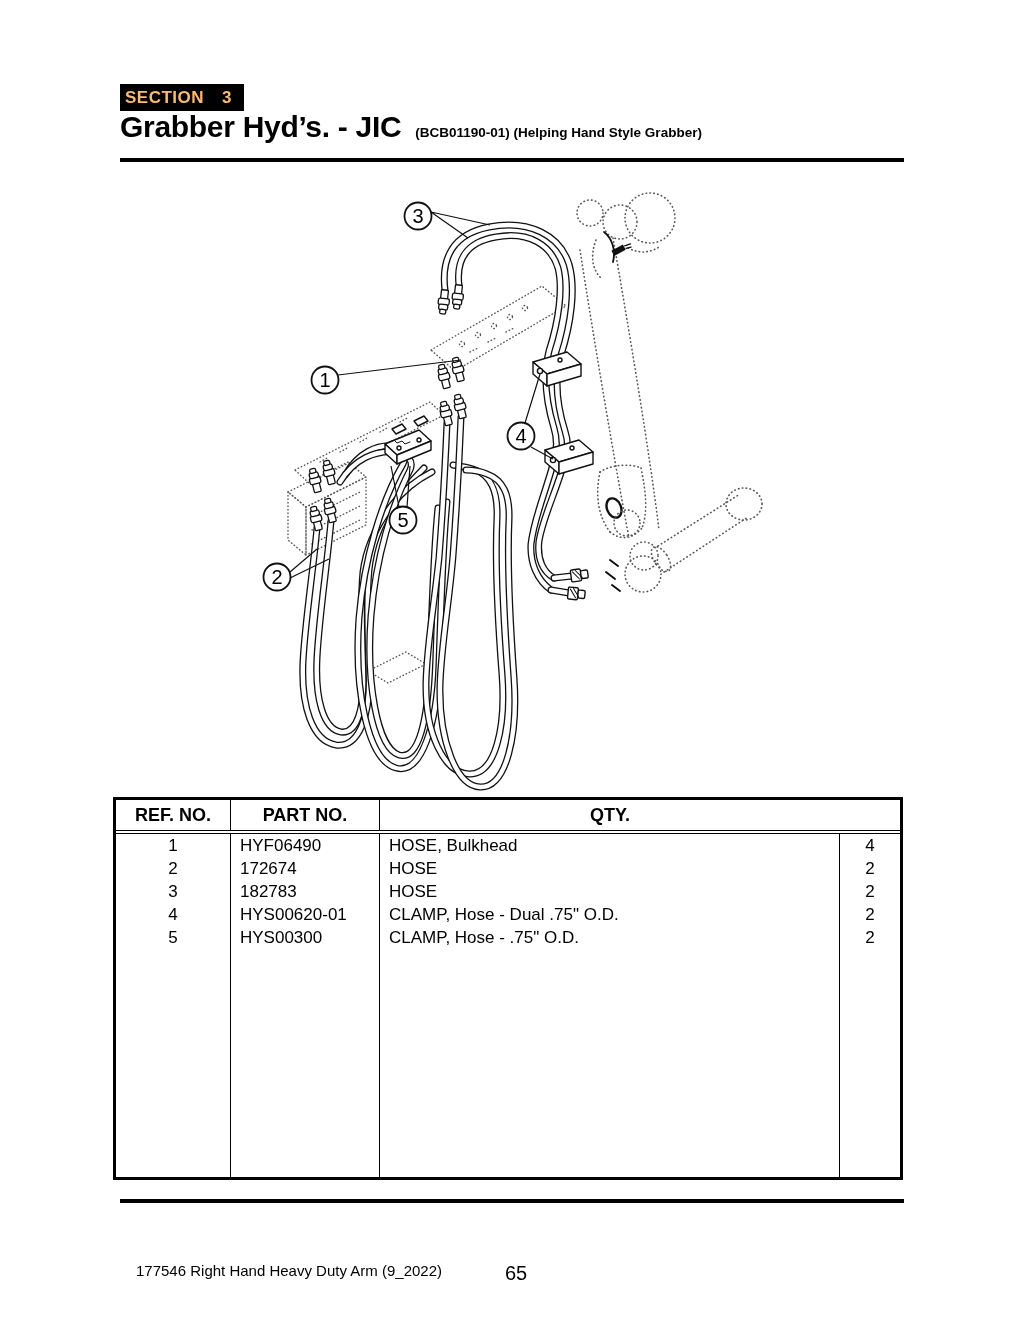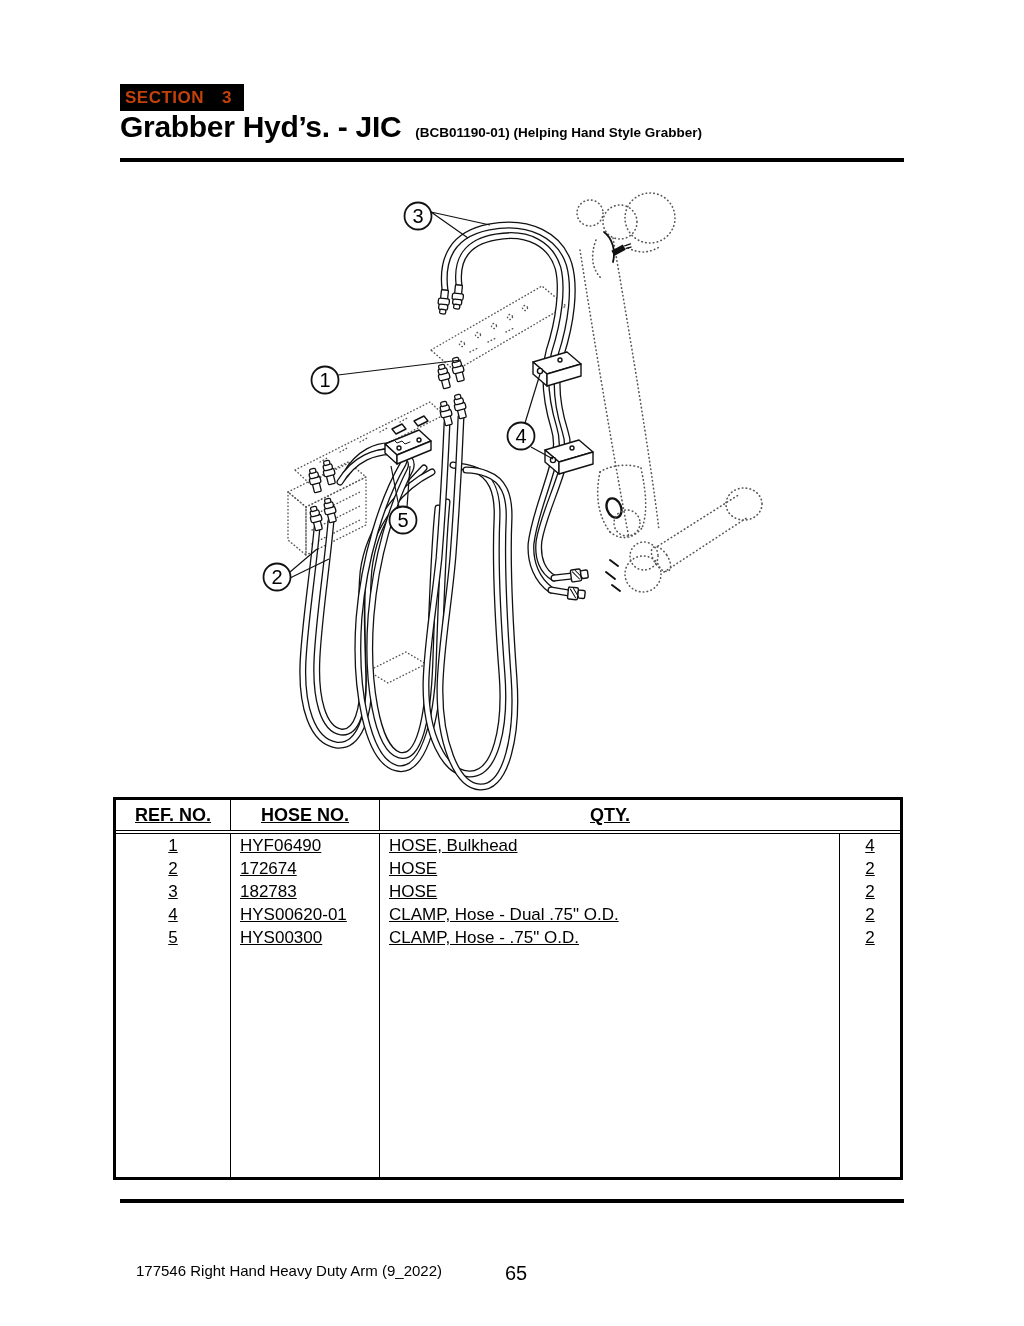--- a/index.html
+++ b/index.html
@@ -1,34 +1,34 @@
 <!DOCTYPE html>
 <html><head>
 <meta charset="utf-8">
 <style>
   html,body{margin:0;padding:0;background:#fff;}
   body{width:1024px;height:1326px;position:relative;overflow:hidden;
        font-family:"Liberation Sans","DejaVu Sans",sans-serif;color:#000;}
   .abs{position:absolute;}
 
   
-  .section-box{left:120px;top:84px;width:124px;height:27px;background:#000;color:#c2410c;
+  .section-box{left:120px;top:84px;width:124px;height:27px;background:#000;color:#fdba74;
     display:flex;align-items:center;justify-content:space-between;
     padding:0 12px 0 5px;box-sizing:border-box;
     font-weight:bold;font-size:17px;letter-spacing:.5px;}
   .title-row{left:120px;top:110px;display:flex;align-items:baseline;gap:14px;white-space:nowrap;}
   .title-main{font-size:30px;font-weight:bold;letter-spacing:-.3px;}
   .title-sub{font-size:13.5px;font-weight:bold;text-align:center;}
   .rule{left:120px;width:784px;background:#000;}
   .rule.top{top:158px;height:3.5px;}
   .rule.bottom{top:1199px;height:4px;}
 
   
   .ptable{left:113px;top:797px;width:790px;height:383px;border:3px solid #000;
-    box-sizing:border-box;display:flex;flex-direction:column;text-decoration:underline;}
+    box-sizing:border-box;display:flex;flex-direction:column;}
   .trow{display:grid;grid-template-columns:115px 149px 460px 1fr;}
   .cell{border-right:1.5px solid #000;overflow:hidden;white-space:nowrap;box-sizing:border-box;}
   .trow .cell:last-child{border-right:none;}
   .thead .cell{font-weight:bold;font-size:18px;text-align:center;line-height:30px;height:30px;}
   .dbl{height:2px;border-top:1.5px solid #000;border-bottom:1.5px solid #000;margin-top:0;}
   .tbody-row .cell{font-size:17px;line-height:23px;height:23px;}
   .c-ref{text-align:center;}
   .c-part{padding-left:9px;}
   .c-desc{padding-left:9px;}
   .c-qty{text-align:center;}
@@ -233,21 +233,21 @@
   </g>
   <g>
     <circle class="co" cx="403" cy="520" r="13.5"></circle>
     <text class="co-num" x="403" y="527">5</text>
   </g>
 </svg>
 
 <div class="abs ptable">
   <div class="trow thead">
     <div class="cell">REF. NO.</div>
-    <div class="cell">HOSE NO.</div>
+    <div class="cell">PART NO.</div>
     <div class="cell">QTY.</div>
   </div>
   <div class="dbl"></div>
 
   <div class="trow tbody-row">
     <div class="cell c-ref">1</div>
     <div class="cell c-part">HYF06490</div>
     <div class="cell c-desc">HOSE, Bulkhead</div>
     <div class="cell c-qty">4</div>
   </div>

